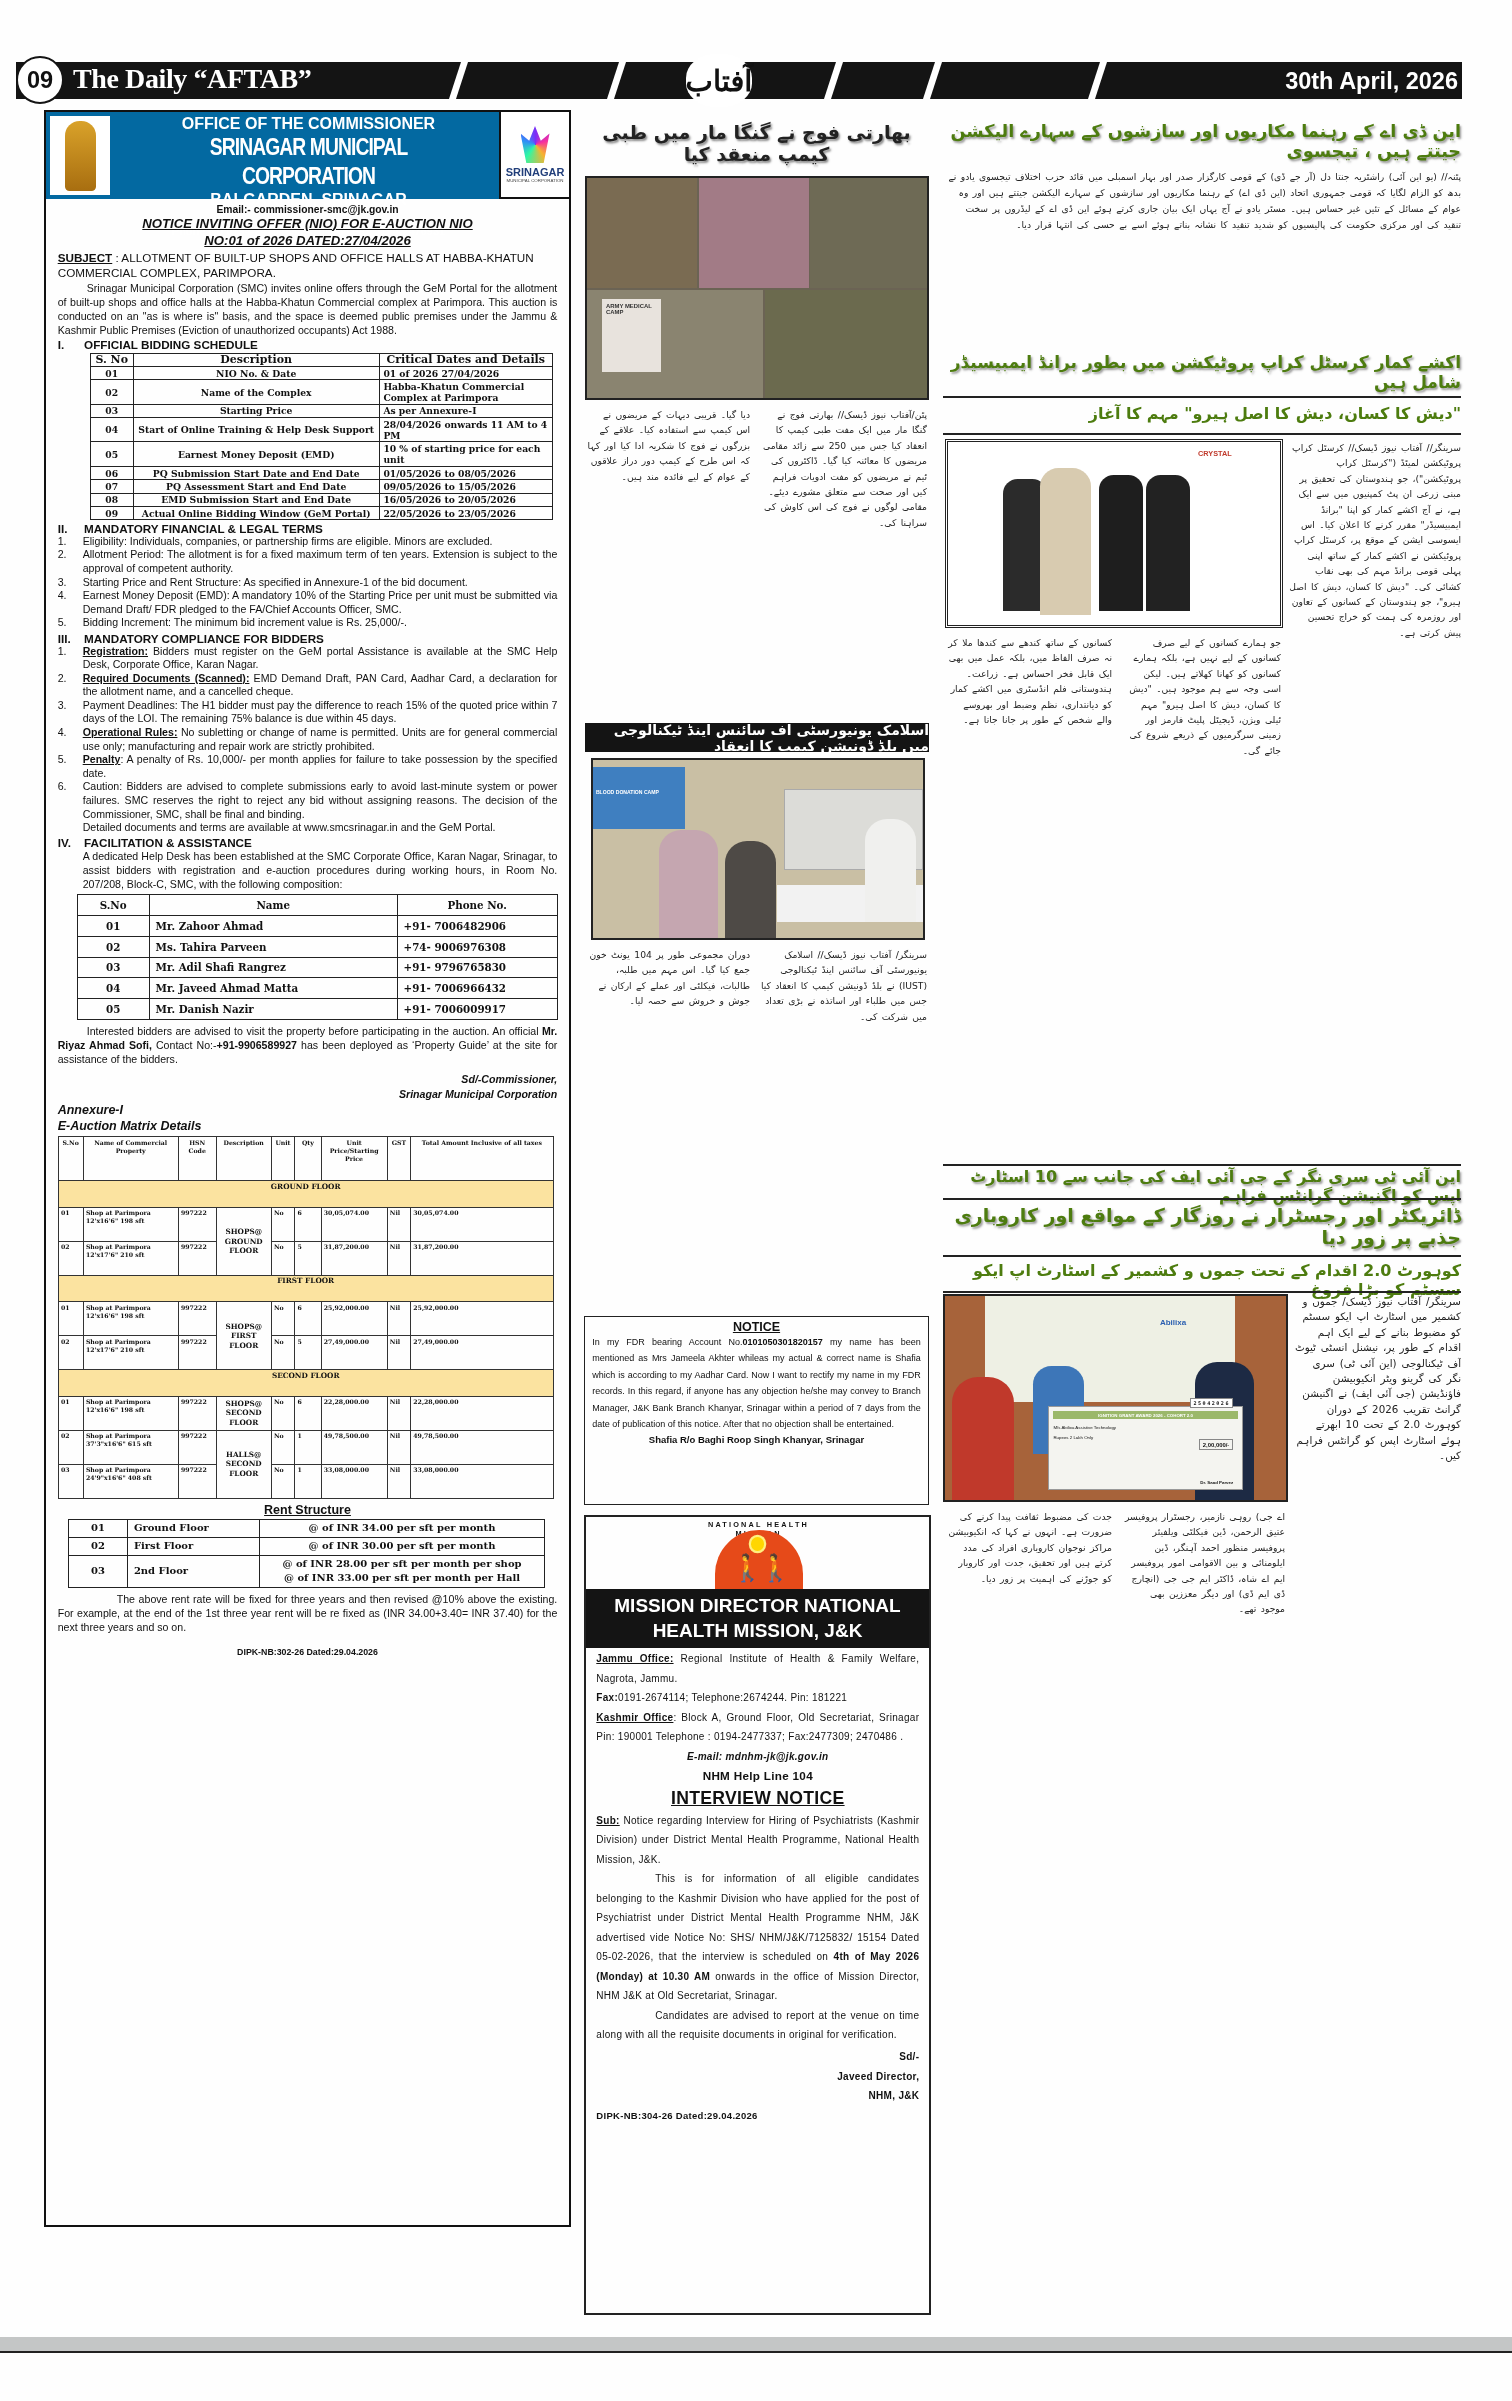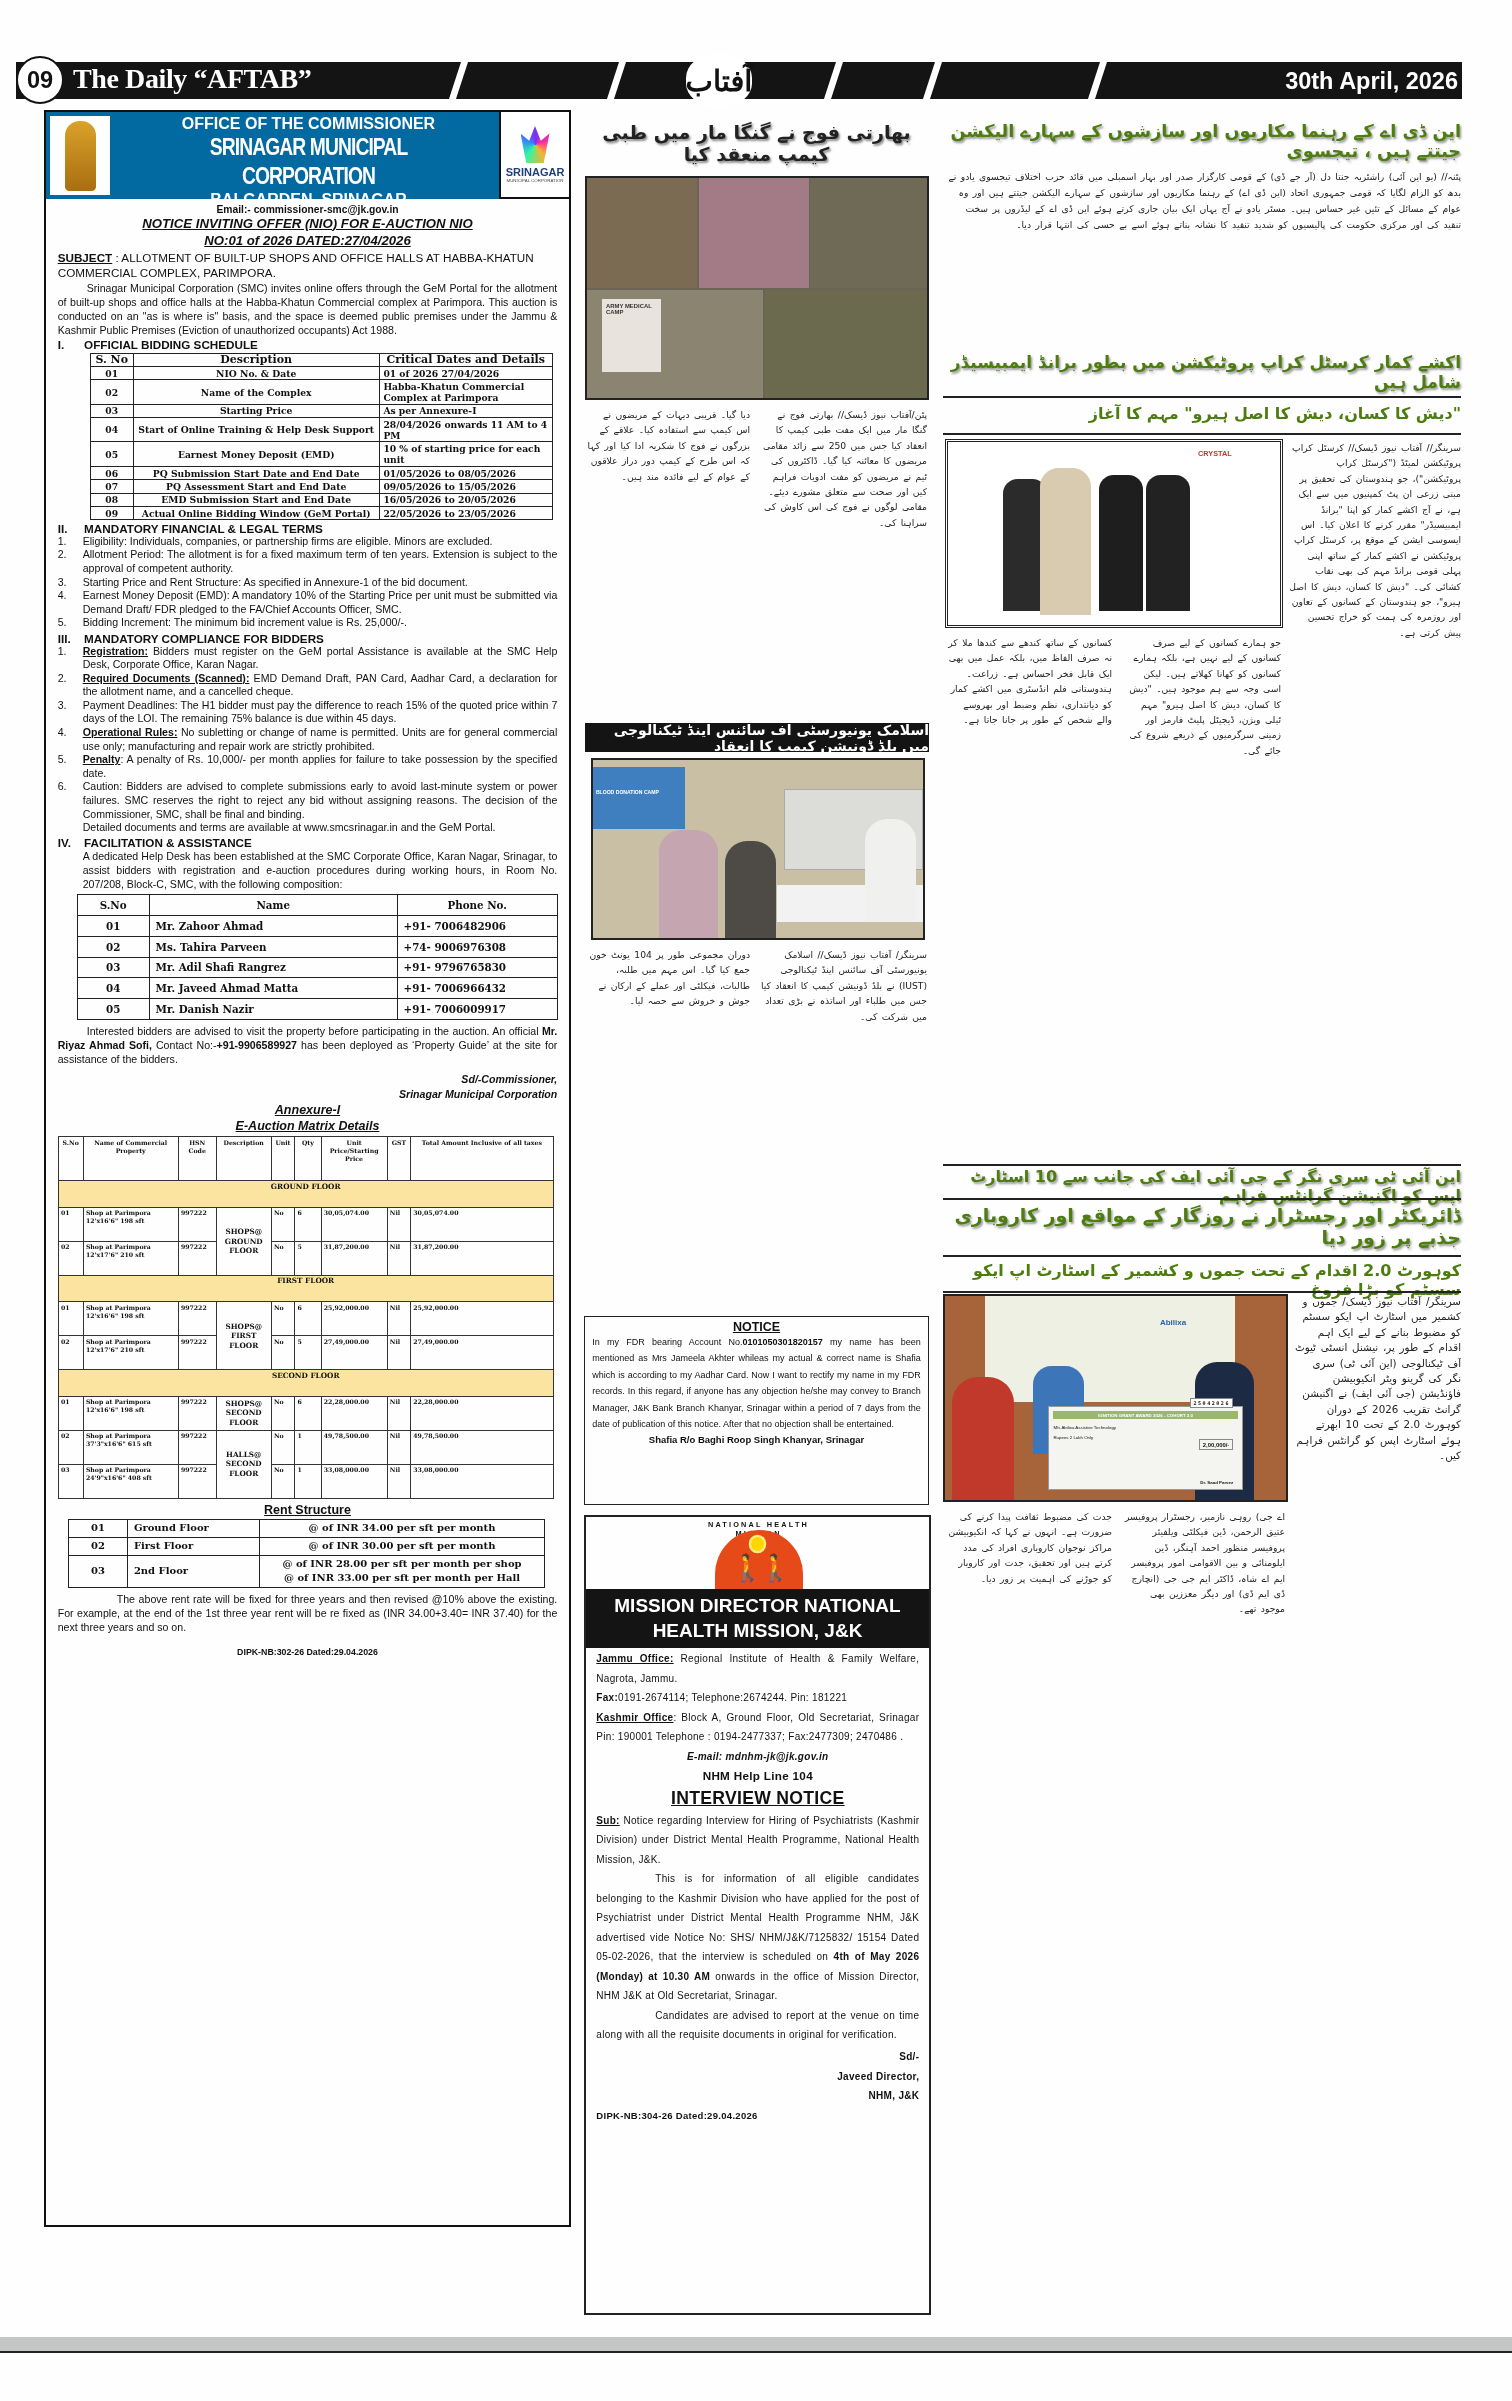--- a/index.html
+++ b/index.html
@@ -47,21 +47,21 @@
   ol.terms li { display:flex; font-size: 10.6px; line-height: 13.6px; text-align: justify; }
   ol.terms li .n { width: 25px; flex: 0 0 25px; }
   ol.terms li .txt { flex: 1; }
   ol.terms li .txt u { font-weight: bold; }
   .help { margin: 2.9px 0 0 19px; width: 481px; font-family: "DejaVu Serif", serif; }
   .help td, .help th { border: 1.5px solid #222; font-size: 10.3px; padding: 2.9px 5.9px; font-weight:bold; height: 17px; }
   .help th { text-align:center; }
   .help td:first-child { text-align:center; width: 72px; }
   .help td:last-child { width: 160px; }
   .sig { text-align:right; font: italic bold 10.6px "Liberation Sans", sans-serif; line-height: 14.7px; }
-  .annex { text-align:center; font: italic bold 12.5px "Liberation Sans", sans-serif; text-decoration: underline; line-height: 16px; }
+  .annex { text-align:left; font: italic bold 12.5px "Liberation Sans", sans-serif; line-height: 16px; }
   .matrix { width: 496px; margin-top: 2.9px; font-family: "DejaVu Serif", serif; }
   .matrix td, .matrix th { border: 1.1px solid #333; font-size: 6.2px; line-height: 8px; padding: 1.5px 2.2px; vertical-align: top; font-weight: bold; }
   .matrix th { text-align:center; height: 44px; }
   .matrix tr.floor td { background:#fbe3a0; text-align:center; height: 26.4px; font-size: 7.3px; }
   .matrix td.desc { vertical-align: middle; text-align:center; font-size: 7.3px; line-height: 9.5px; }
   .matrix tr.item td { height: 34px; }
   .rent-title { text-align:center; font: bold 12.5px "Liberation Sans", sans-serif; text-decoration: underline; margin-top: 4.4px; }
   .rent { margin: 1.5px 0 0 10.3px; width: 477px; font-family: "DejaVu Serif", serif; }
   .rent td { border: 1.5px solid #222; font-size: 10px; padding: 1.5px 5.9px; font-weight:bold; }
   .rent td.c { text-align:center; }

